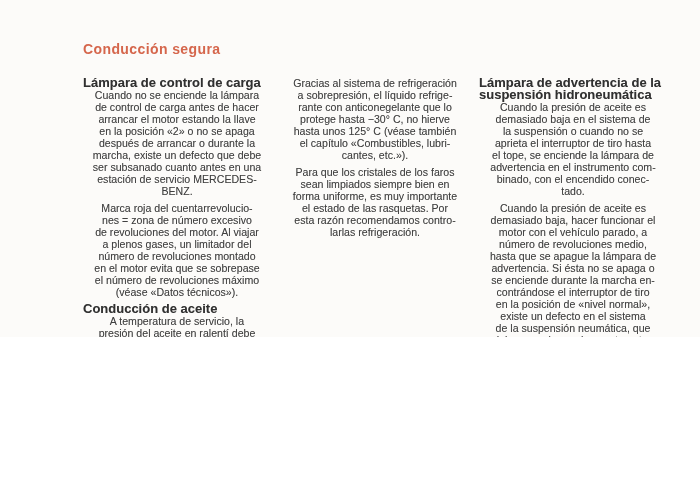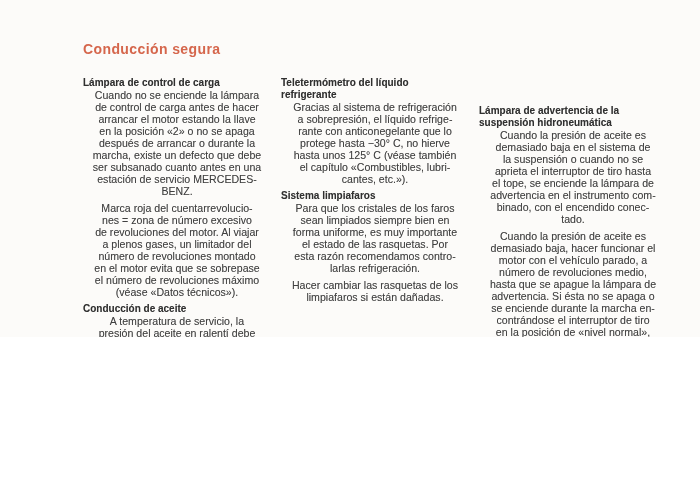--- a/index.html
+++ b/index.html
@@ -25,23 +25,23 @@
   .col {
     position: absolute;
     top: 77px;
     width: 188px;
     font-size: 10.6px;
     line-height: 12px;
     text-shadow: 0 0 0.5px rgba(70,70,70,0.35);
   }
   .col-1 { left: 83px; }
   .col-2 { left: 281px; }
-  .col-3 { left: 479px; margin-top: 28px; }
+  .col-3 { left: 479px; }
   .col h3 {
-    font-size: 10px;
+    font-size: 13px;
     font-weight: bold;
     color: #303030;
     margin: 5px 0 0 0;
     white-space: pre-line;
   }
   .col h3:first-child { margin-top: 0; }
   .col p {
     margin: 0 0 5px 0;
     white-space: pre-line;
     text-align: center;
@@ -93,38 +93,33 @@
 bajar a 0,5 bar de sobrepresión
 (0,5 kp/cm²), sin que por ello se
 vea amenazada la seguridad de
 funcionamiento del motor.
 Sin embargo, al dar gas la presión
 del aceite debe subir de nuevo
 inmediatamente.</p>
   </div>
 
   <div class="col col-2">
-    <h3>Teletermómetro del líquido
-refrigerante</h3>
     <p>Gracias al sistema de refrigeración
 a sobrepresión, el líquido refrige-
 rante con anticonegelante que lo
 protege hasta −30° C, no hierve
 hasta unos 125° C (véase también
 el capítulo «Combustibles, lubri-
 cantes, etc.»).</p>
-    <h3>Sistema limpiafaros</h3>
     <p>Para que los cristales de los faros
 sean limpiados siempre bien en
 forma uniforme, es muy importante
 el estado de las rasquetas. Por
 esta razón recomendamos contro-
 larlas refrigeración.</p>
-    <p>Hacer cambiar las rasquetas de los
-limpiafaros si están dañadas.</p>
   </div>
 
   <div class="col col-3">
     <h3>Lámpara de advertencia de la
 suspensión hidroneumática</h3>
     <p>Cuando la presión de aceite es
 demasiado baja en el sistema de
 la suspensión o cuando no se
 aprieta el interruptor de tiro hasta
 el tope, se enciende la lámpara de

